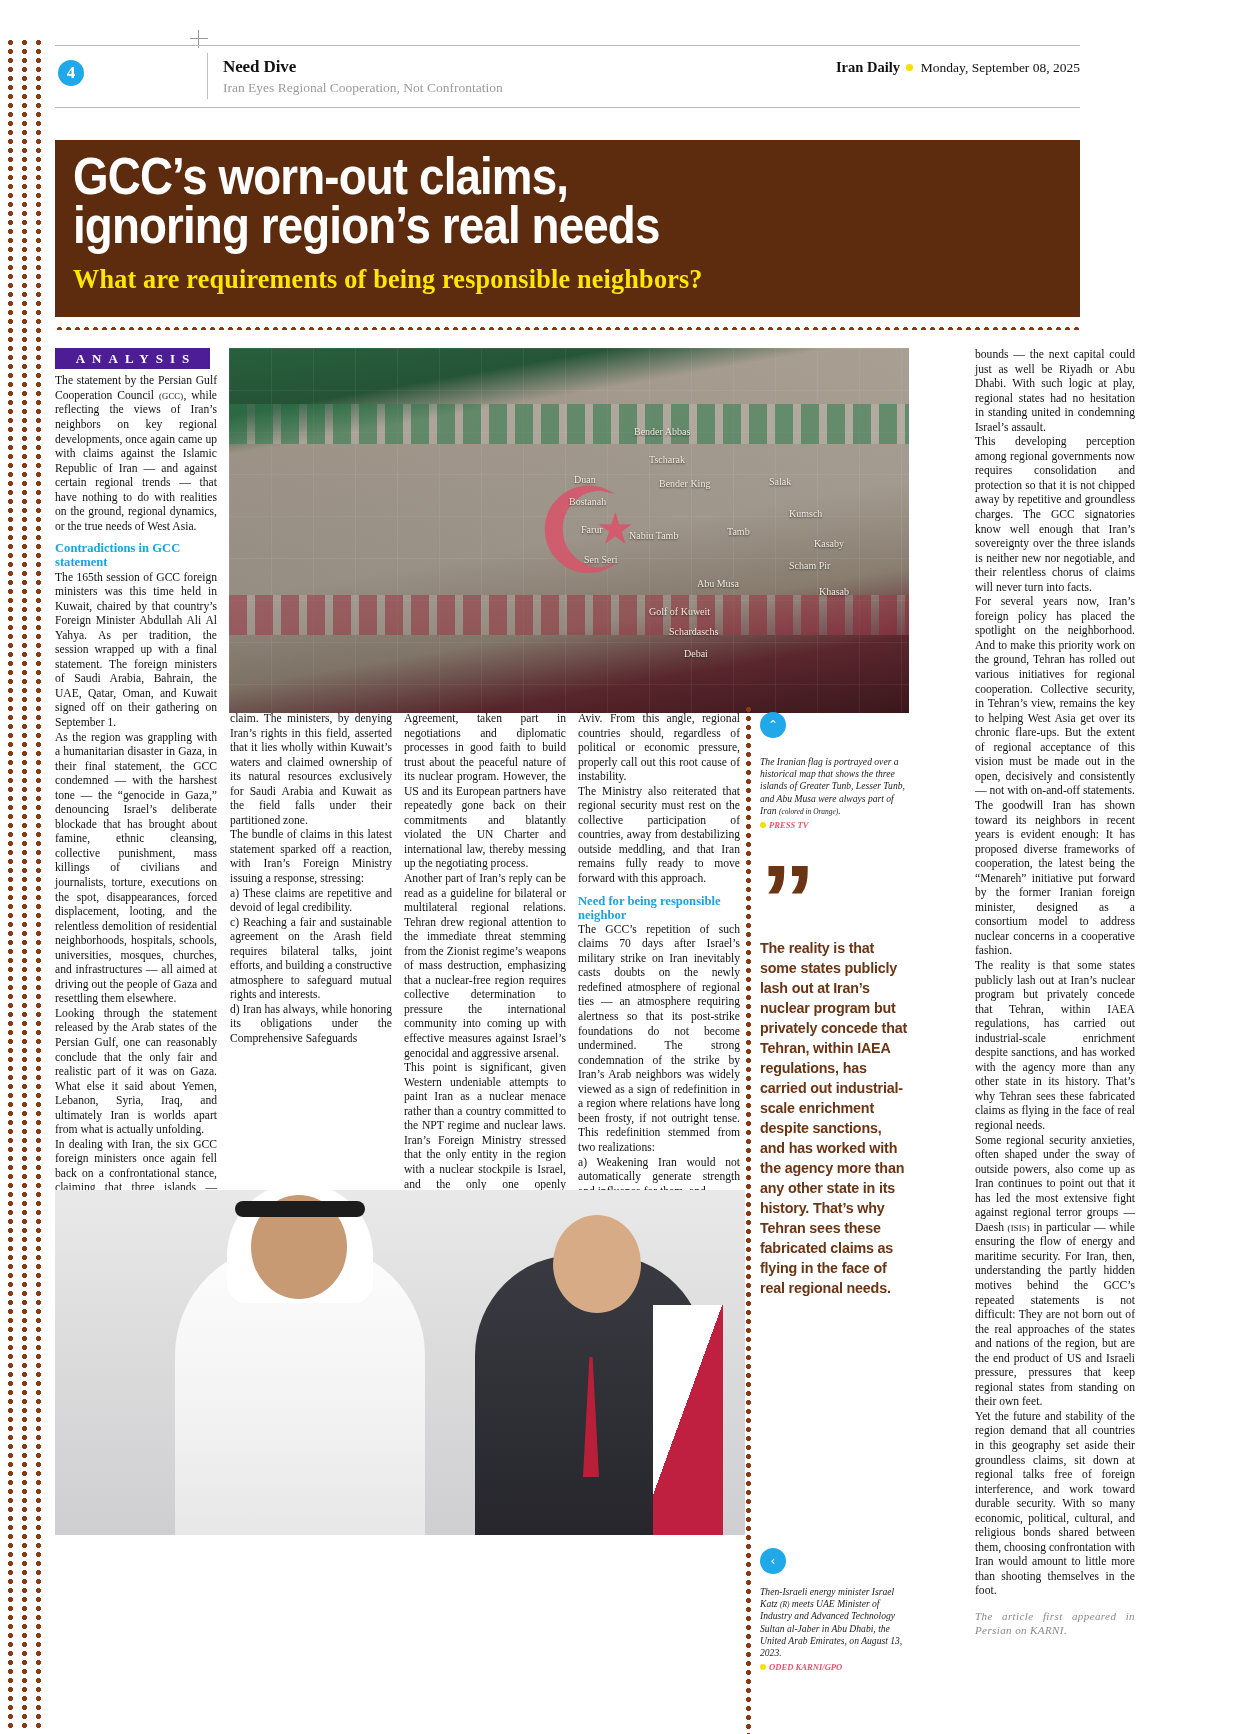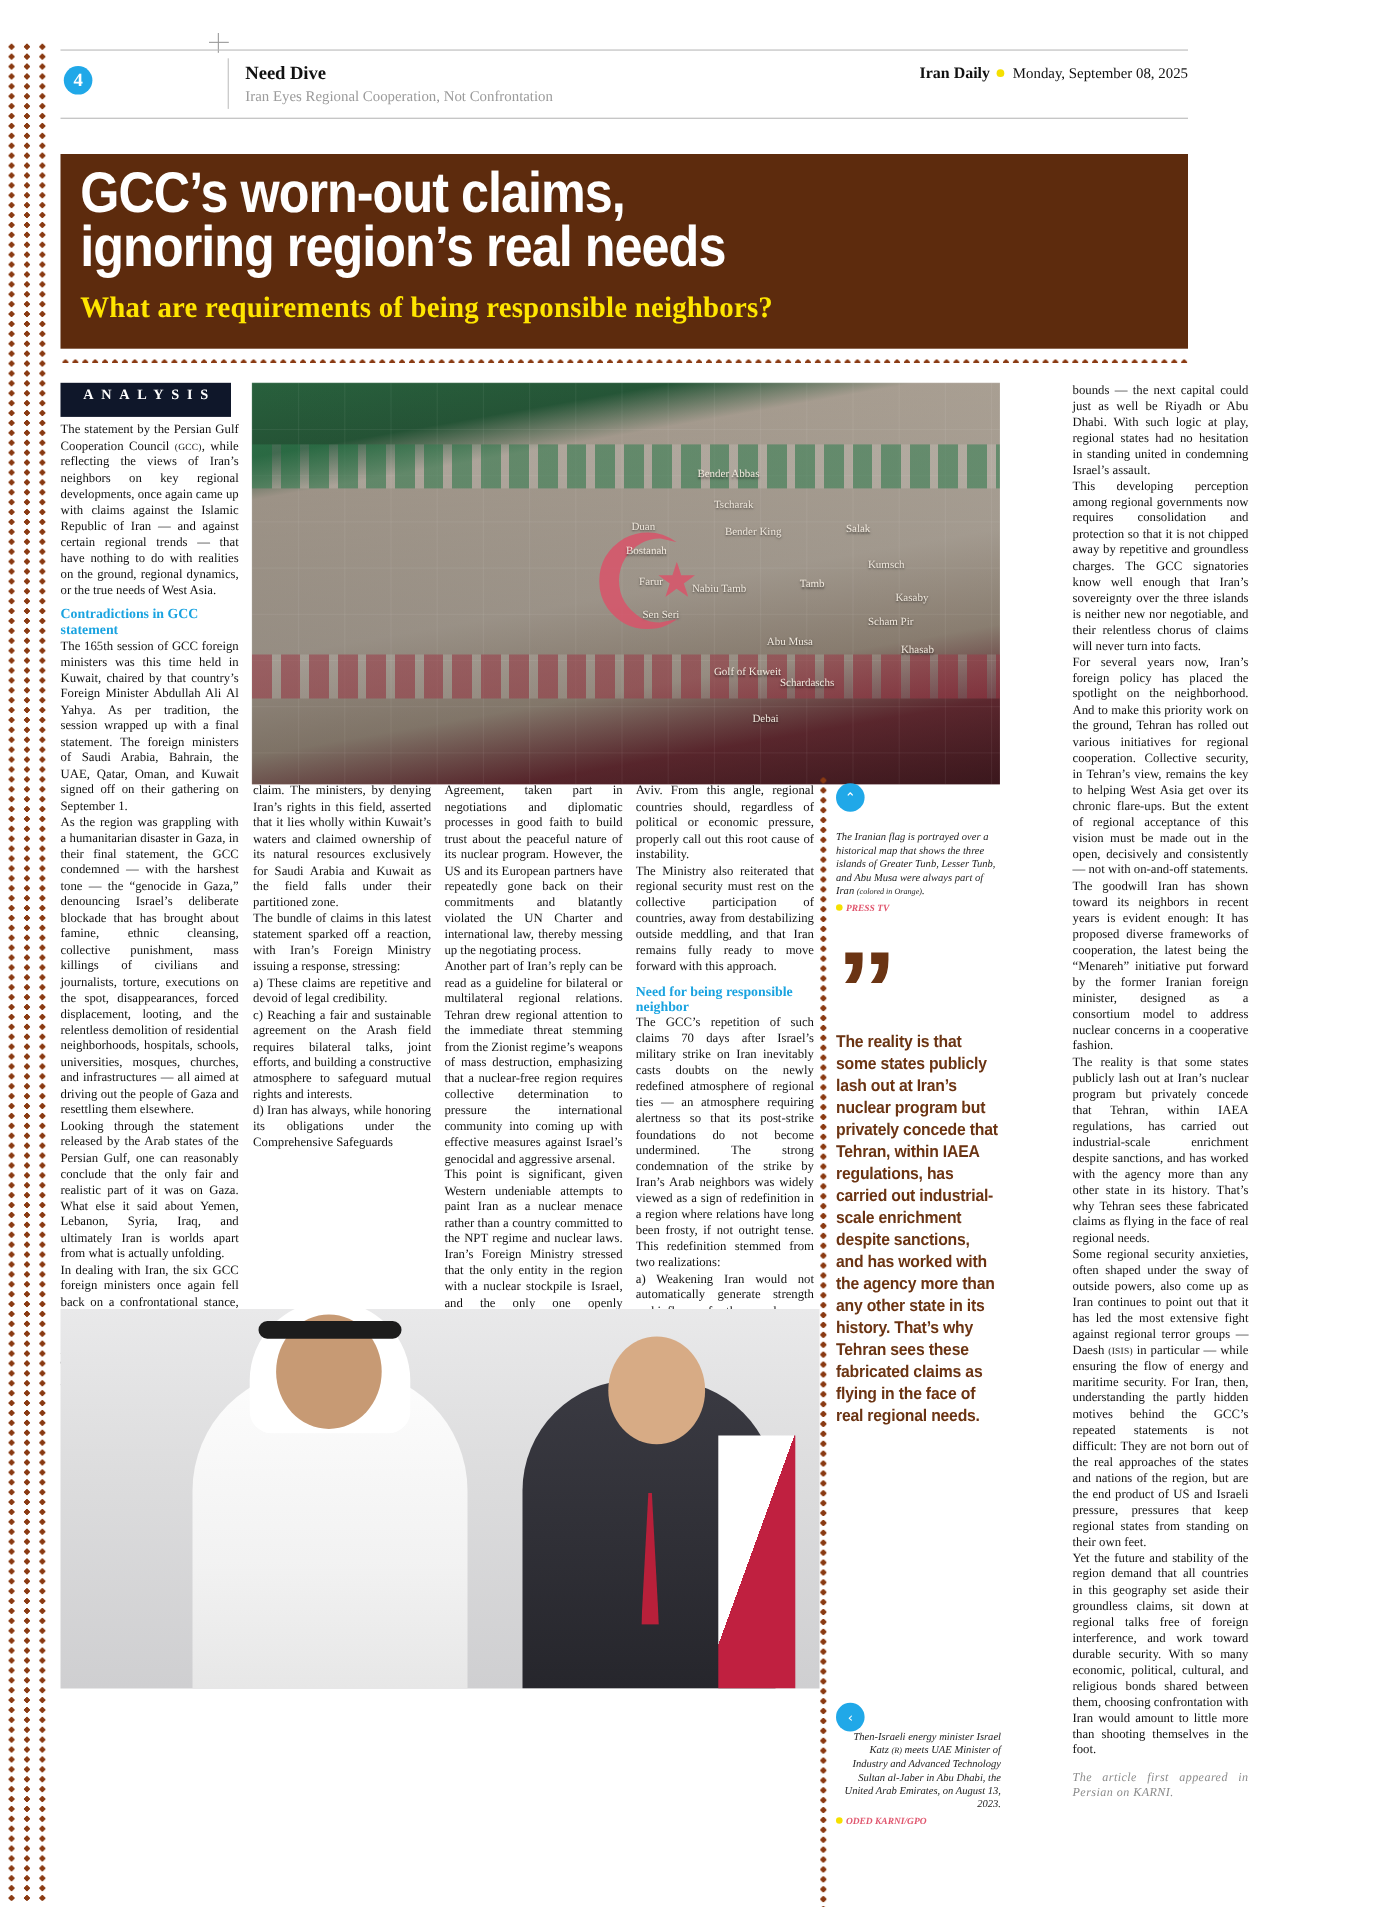--- a/index.html
+++ b/index.html
@@ -101,24 +101,24 @@
   }
   .col p { margin:0; text-indent:0; }
 
   .c1 { left:0;    width:162px; }
   .c2 { left:175px; width:162px; }
   .c3 { left:349px; width:162px; }
   .c4 { left:523px; width:162px; }
   .c6 { left:920px; width:160px; }
 
   .analysis-badge {
-    display:block; background:#0f172a; color:#fff;
+    display:block; background:#4c1d95; color:#fff;
     font-family:"Liberation Serif", serif; font-weight:bold;
     font-size:13px; letter-spacing:7px; text-align:center;
-    padding:3px 0 12px 7px; margin-bottom:5px; width:155px;
+    padding:3px 0 2px 7px; margin-bottom:5px; width:155px;
   }
   .subhead {
     color:#1aa3e0; font-weight:bold; font-size:12.6px;
     line-height:1.12; margin:7px 0 1px 0; text-align:left;
   }
   .sml { font-size:8.6px; letter-spacing:0.2px; }
 
   
   .flag-img {
     position:absolute; left:229px; top:348px; width:680px; height:365px;
@@ -264,21 +264,21 @@
   <div class="lbl" style="left:352px;top:176px;">Farur</div>
   <div class="lbl" style="left:400px;top:182px;">Nabiu Tamb</div>
   <div class="lbl" style="left:498px;top:178px;">Tamb</div>
   <div class="lbl" style="left:560px;top:160px;">Kumsch</div>
   <div class="lbl" style="left:585px;top:190px;">Kasaby</div>
   <div class="lbl" style="left:355px;top:206px;">Sen Seri</div>
   <div class="lbl" style="left:560px;top:212px;">Scham Pir</div>
   <div class="lbl" style="left:468px;top:230px;">Abu Musa</div>
   <div class="lbl" style="left:590px;top:238px;">Khasab</div>
   <div class="lbl" style="left:420px;top:258px;">Golf of Kuweit</div>
-  <div class="lbl" style="left:440px;top:268px;margin-left:40px;">Schardaschs</div>
+  <div class="lbl" style="left:440px;top:278px;">Schardaschs</div>
   <div class="lbl" style="left:455px;top:300px;">Debai</div>
 </div>
 
 <div class="cols">
 
   <div class="col c1">
     <span class="analysis-badge">ANALYSIS</span>
     <p><span>The statement by the Persian Gulf Cooperation Council </span><span class="sml">(GCC)</span><span>, while reflecting the views of Iran’s neighbors on key regional developments, once again came up with claims against the Islamic Republic of Iran — and against certain regional trends — that have nothing to do with realities on the ground, regional dynamics, or the true needs of West Asia.</span></p>
     <div class="subhead">Contradictions in GCC statement</div>
     <p>The 165th session of GCC foreign ministers was this time held in Kuwait, chaired by that country’s Foreign Minister Abdullah Ali Al Yahya. As per tradition, the session wrapped up with a final statement. The foreign ministers of Saudi Arabia, Bahrain, the UAE, Qatar, Oman, and Kuwait signed off on their gathering on September 1.</p>
@@ -332,21 +332,21 @@
   <div class="credit">
     <span class="bullet"></span><span>PRESS TV</span>
   </div>
 
   <div class="quotemark" style="margin-top:36px;">”</div>
   <div class="pullquote">The reality is that some states publicly lash out at Iran’s nuclear program but privately concede that Tehran, within IAEA regulations, has carried out industrial-scale enrichment despite sanctions, and has worked with the agency more than any other state in its history. That’s why Tehran sees these fabricated claims as flying in the face of real regional needs.</div>
 </div>
 
 <div style="position:absolute;left:760px;top:1548px;width:150px;">
   <div class="round-btn">‹</div>
-  <div class="cap" style="margin-top:0;text-align:right;">
+  <div class="cap" style="margin-top:12px;">
     <span>Then-Israeli energy minister Israel Katz </span><span class="tiny">(R)</span><span> meets UAE Minister of Industry and Advanced Technology Sultan al-Jaber in Abu Dhabi, the United Arab Emirates, on August 13, 2023.</span>
   </div>
   <div class="credit">
     <span class="bullet"></span><span>ODED KARNI/GPO</span>
   </div>
 </div>
 
 <div class="photo">
   <div class="ph-man a"></div>
   <div class="ph-kef"></div>

